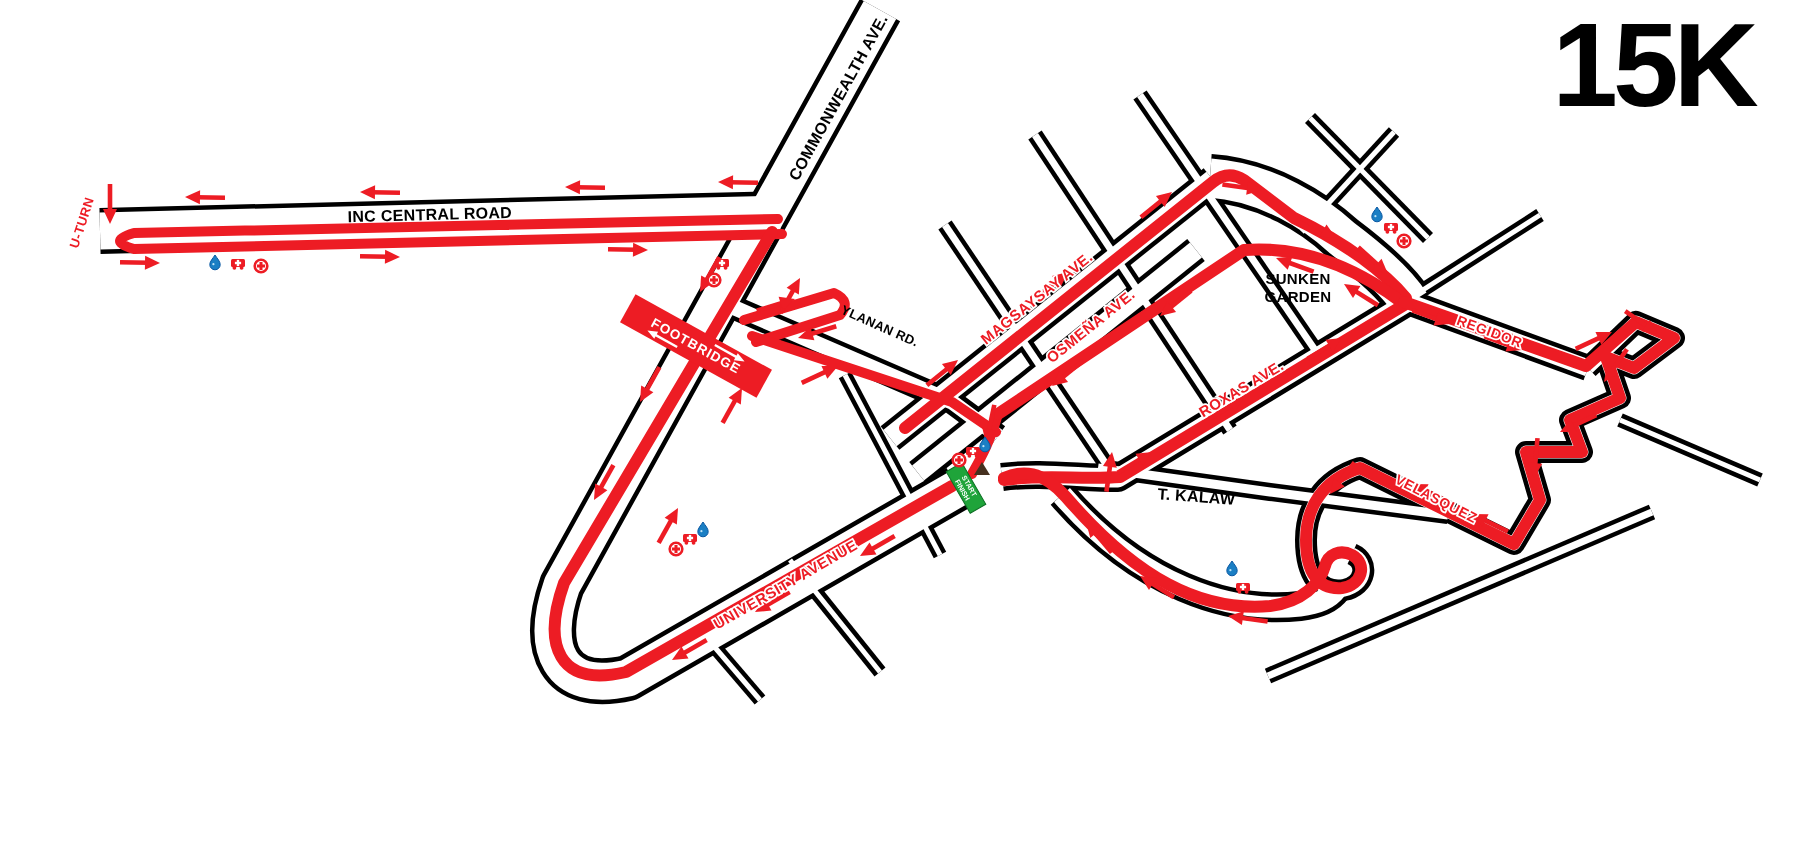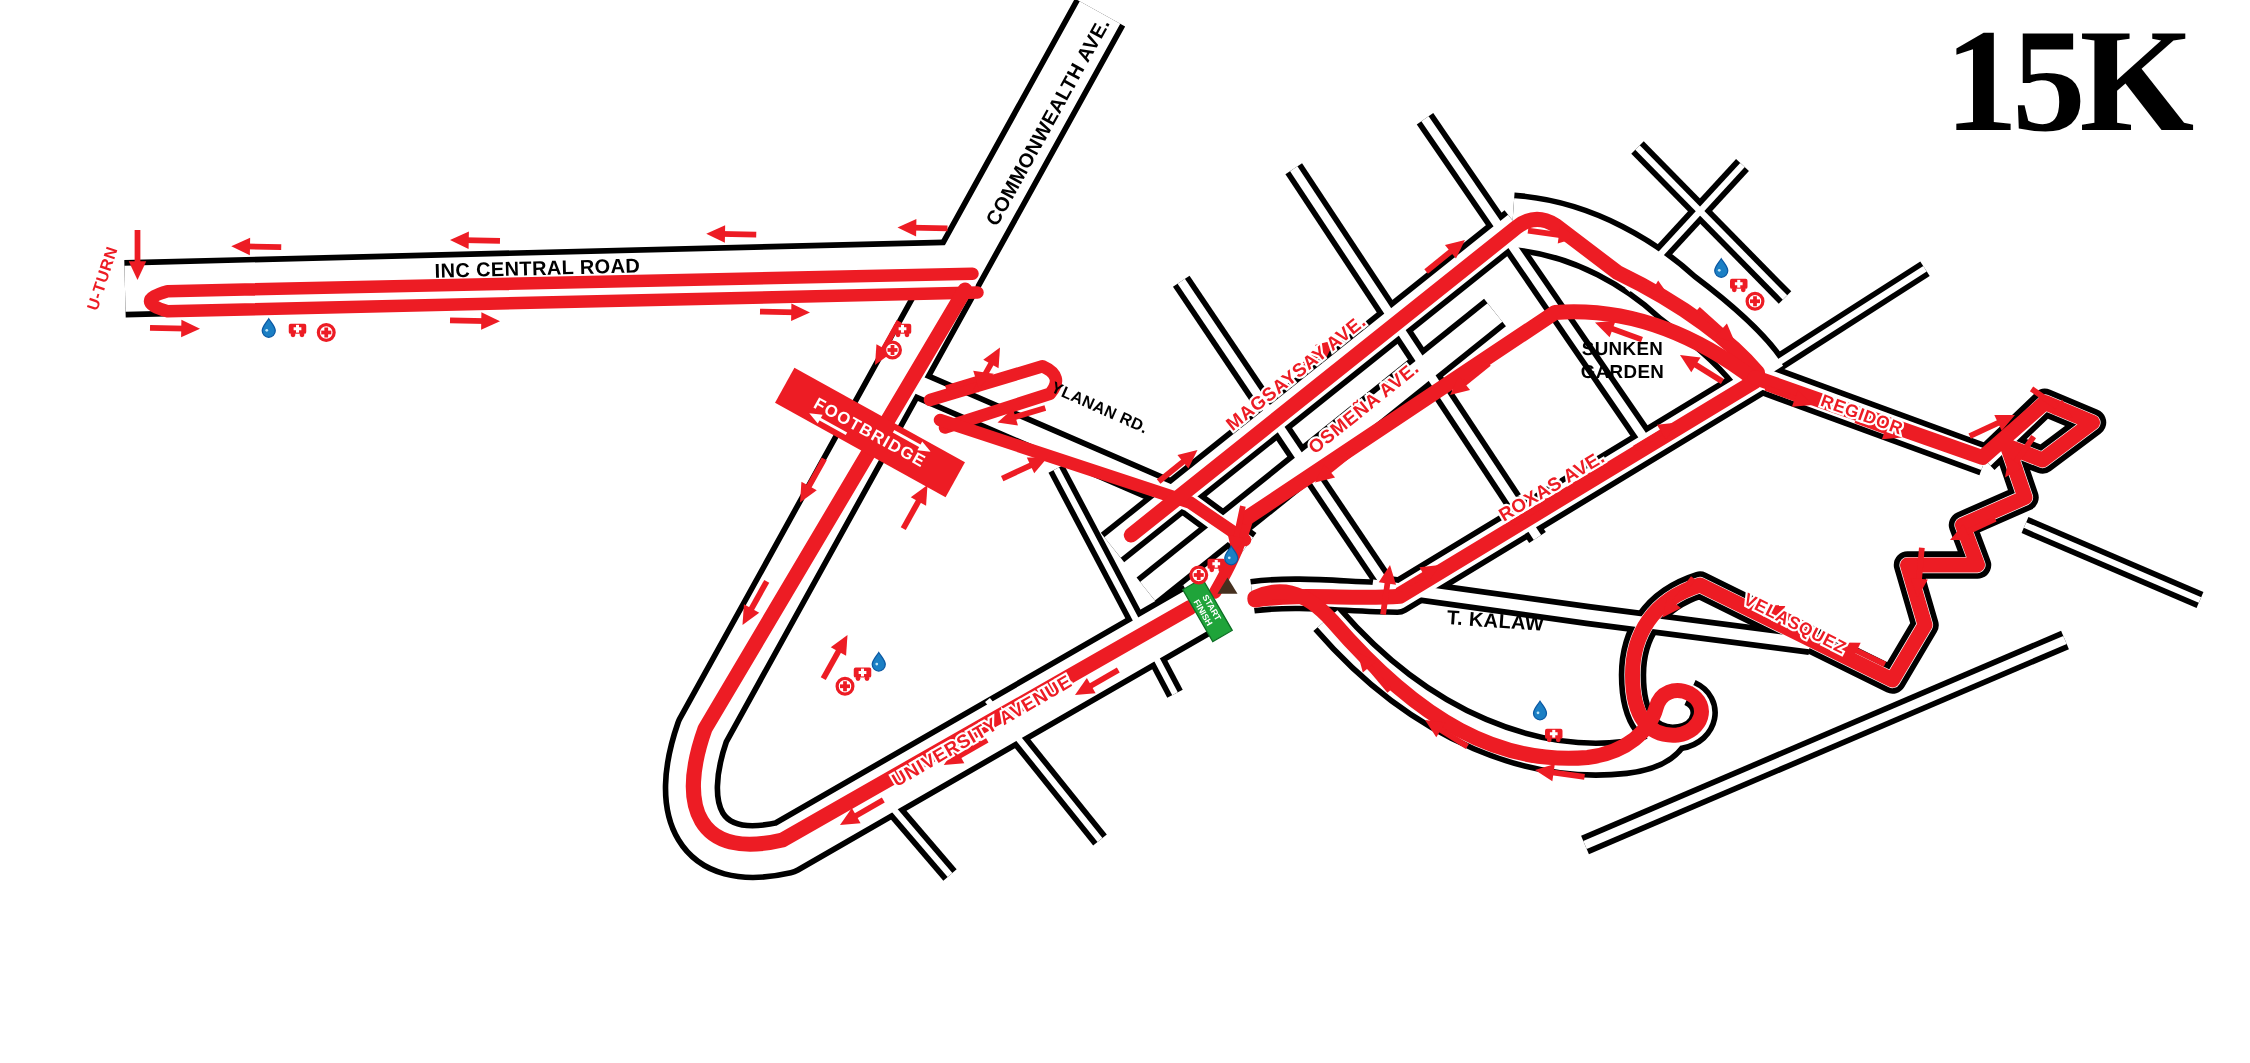--- a/index.html
+++ b/index.html
@@ -1,20 +1,20 @@
 <!DOCTYPE html>
 <html><head>
 <meta charset="utf-8">
 <style>
   html,body{margin:0;padding:0;background:#ffffff;}
   #stage{position:relative;width:1800px;height:850px;background:#fff;overflow:hidden;
          font-family:"Liberation Sans",sans-serif;}
   #map{position:absolute;left:0;top:0;}
   #big-distance{position:absolute;left:1518px;top:6px;width:270px;text-align:center;
-    font-family:Liberation Serif, serif;font-weight:900;font-size:118px;
+    font-family:Liberation Sans, sans-serif;font-weight:900;font-size:118px;
     letter-spacing:-5px;color:#000;line-height:1.0;}
   text{font-family:"Liberation Sans",sans-serif;}
   .lr{fill:#ed1c24;stroke:#ffffff;stroke-width:3.4px;paint-order:stroke;
       font-weight:bold;letter-spacing:.5px;}
   .lb{fill:#000000;font-weight:bold;letter-spacing:.3px;}
   .bannertxt{fill:#ffffff;font-weight:bold;}
 </style>
 </head>
 <body>
 

